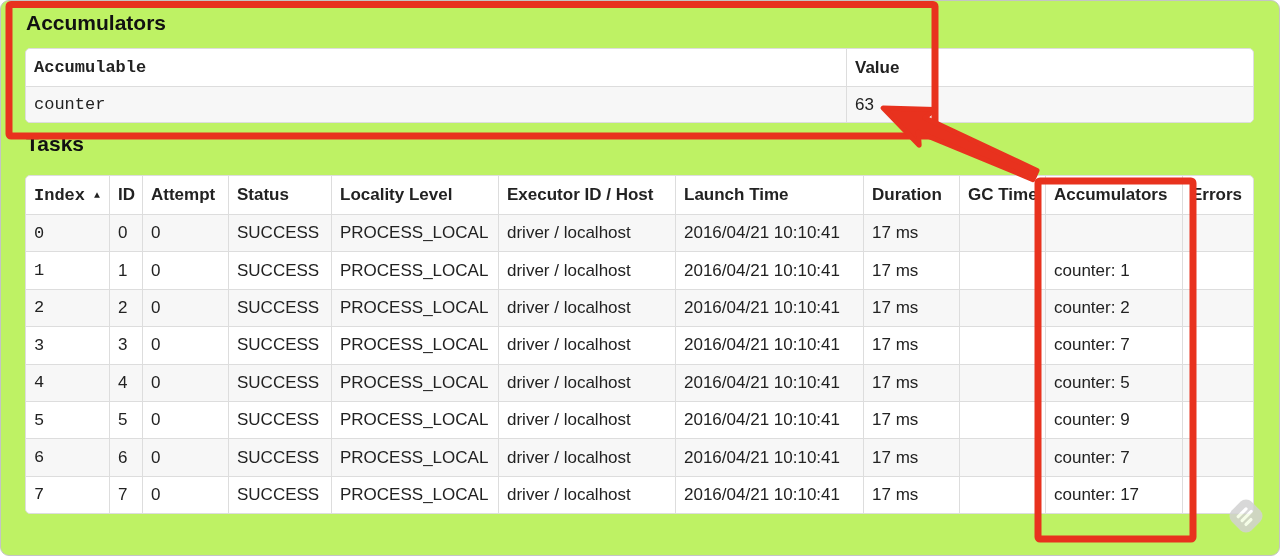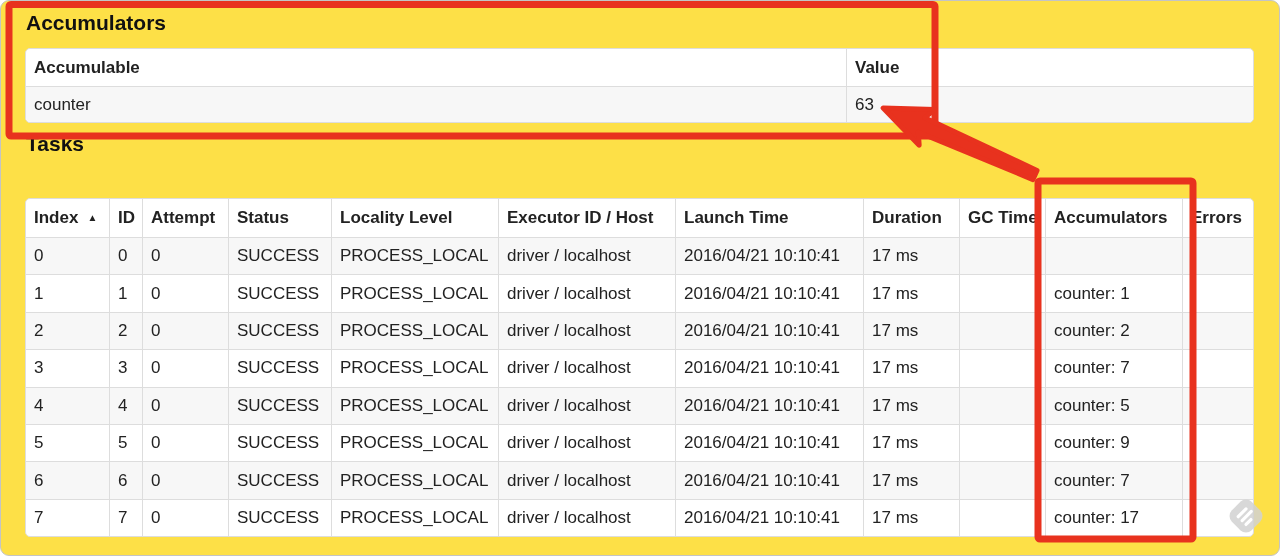--- a/index.html
+++ b/index.html
@@ -1,20 +1,20 @@
 <!DOCTYPE html>
 <html><head>
 <meta charset="utf-8">
 <style>
   html,body{margin:0;padding:0;background:#ffffff;}
   .page{
     position:relative;
     width:1280px;height:556px;
     box-sizing:border-box;
-    background:#fde047;
+    background:#bef264;
     border:1px solid #c4c4c4;
     border-radius:9px;
     overflow:hidden;
     font-family:"Liberation Sans","DejaVu Sans",sans-serif;
     color:#222222;
   }
   .section-title{
     position:absolute;
     left:25px;
     font-size:21px;
@@ -33,31 +33,31 @@
     border-spacing:0;
     table-layout:fixed;
     width:1229px;
     background:#ffffff;
     border:1px solid #dddddd;
     border-radius:5px;
     font-size:17px;
     color:#222222;
   }
   #acc-table{top:47px;}
-  #tasks-table{top:197px;}
+  #tasks-table{top:174px;}
 
   .tbl th,.tbl td{
     padding:0 8px;
     text-align:left;
     vertical-align:middle;
     white-space:nowrap;
     overflow:hidden;
     border-left:1px solid #dddddd;
   }
-  .tbl th:first-child,.tbl td:first-child{border-left:none;}
+  .tbl th:first-child,.tbl td:first-child{border-left:none;font-family:Liberation Mono, monospace;}
   .tbl tbody td{border-top:1px solid #dddddd;}
   .tbl thead th{font-weight:bold;}
   .tbl tbody tr.striped{background:#f7f7f7;}
 
   #acc-table thead tr{height:37px;}
   #acc-table tbody tr{height:36px;margin-top:16px;}
   #tasks-table thead tr{height:38px;}
   #tasks-table tbody tr{height:37.4px;}
 
   .tbl tbody tr:last-child td:first-child{border-bottom-left-radius:5px;}

